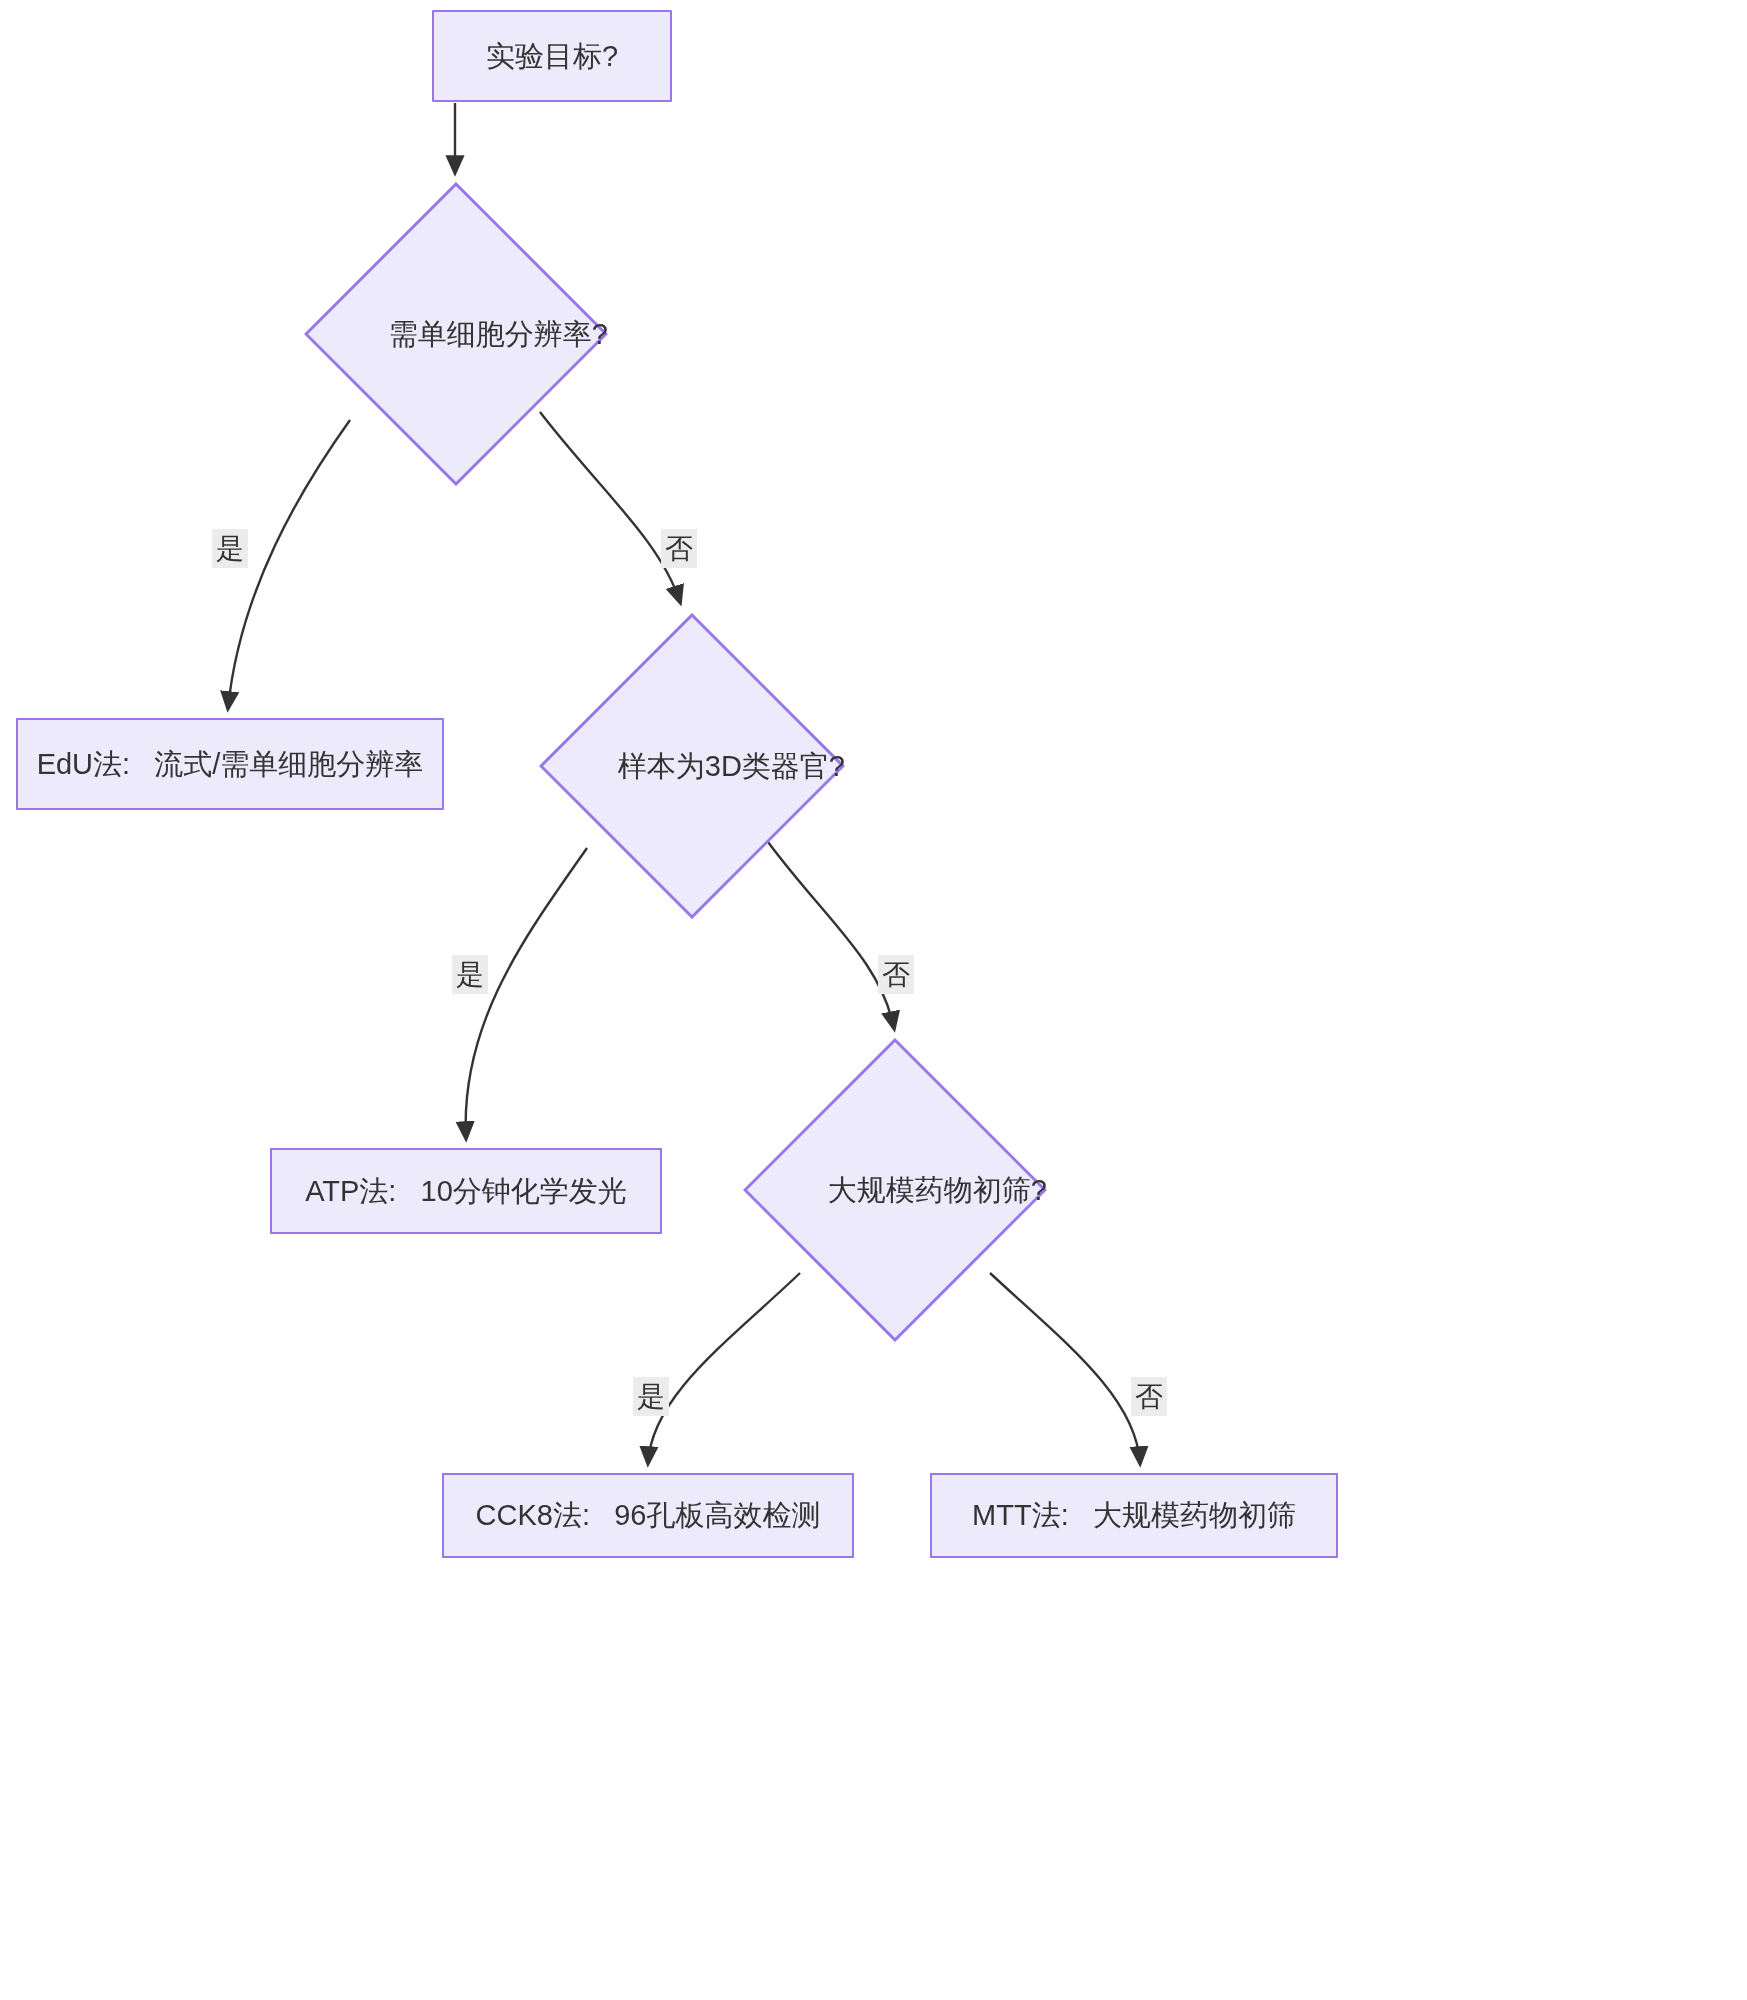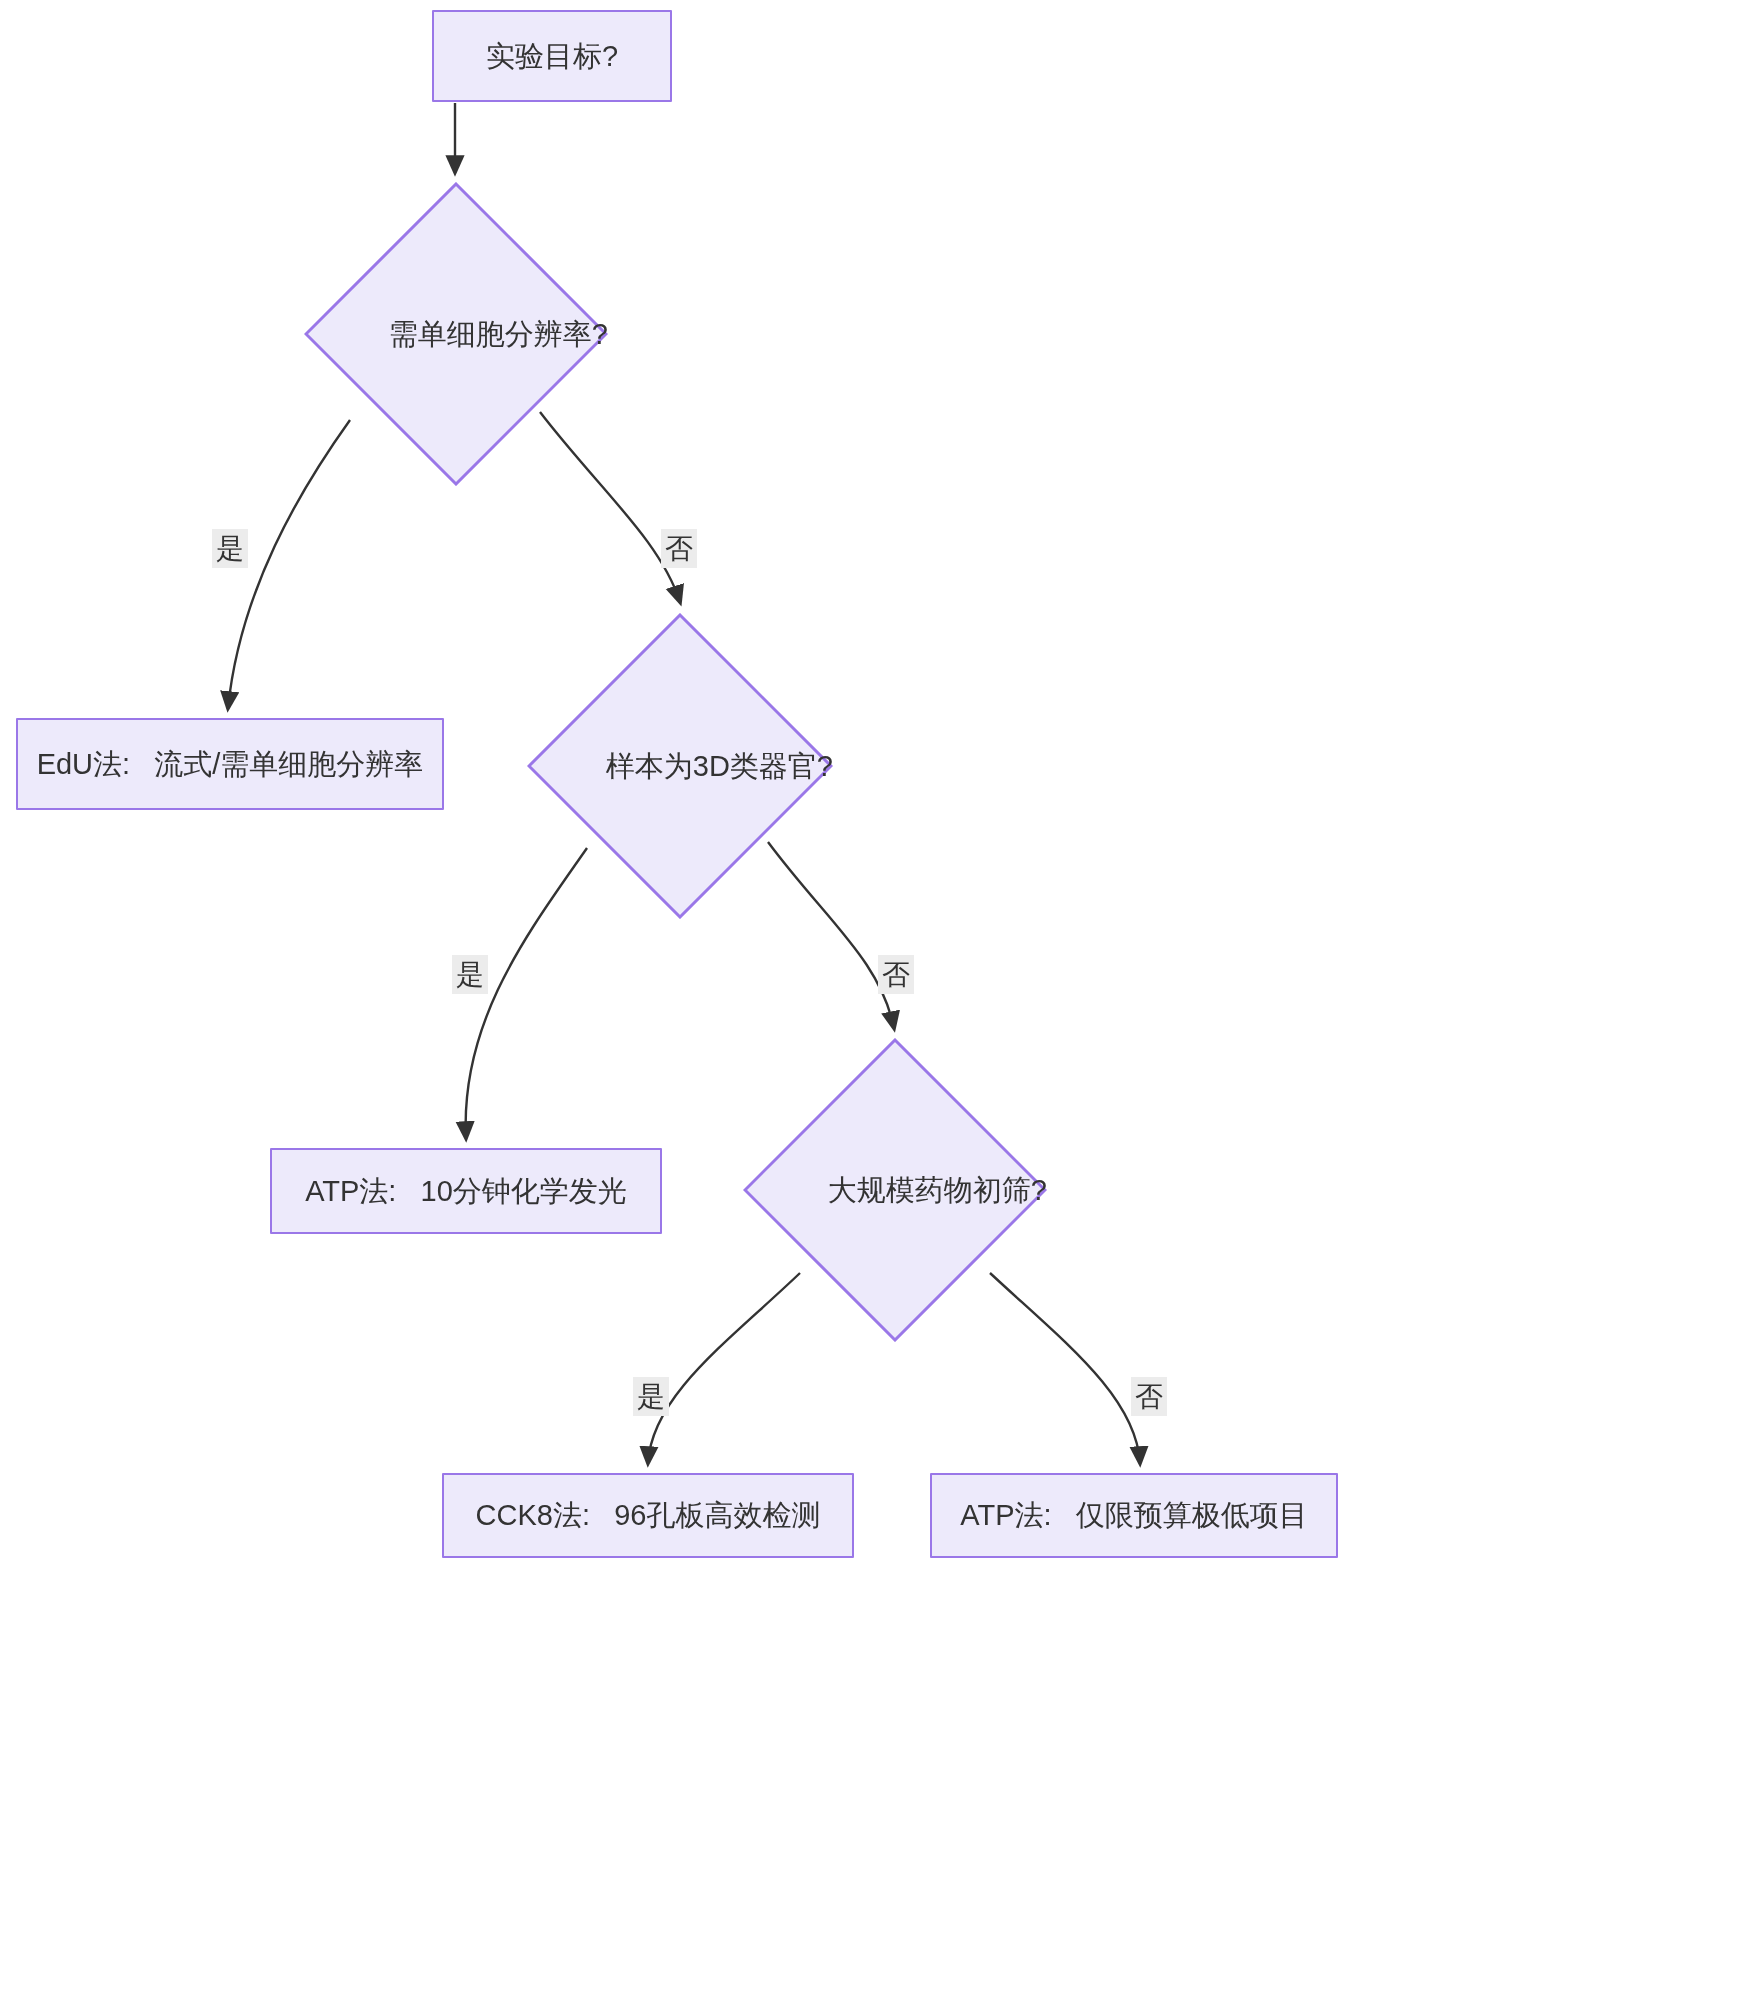--- a/index.html
+++ b/index.html
@@ -113,21 +113,21 @@
     <svg class="diamond-shape" viewBox="0 0 304 304" preserveAspectRatio="none">
       <polygon points="152,2 302,152 152,302 2,152" fill="#EDEAFB" stroke="#9A77E8" stroke-width="3"></polygon>
     </svg>
     <span class="node-label">需单细胞分辨率?</span>
   </div>
 
   <div class="node rect-node" style="left:16px; top:718px; width:428px; height:92px;">
     <span class="node-label">EdU法:   流式/需单细胞分辨率</span>
   </div>
 
-  <div class="node diamond-node" style="left:527px; top:613px; width:306px; height:306px;">
+  <div class="node diamond-node" style="left:539px; top:613px; width:306px; height:306px;">
     <svg class="diamond-shape" viewBox="0 0 306 306" preserveAspectRatio="none">
       <polygon points="153,2 304,153 153,304 2,153" fill="#EDEAFB" stroke="#9A77E8" stroke-width="3"></polygon>
     </svg>
     <span class="node-label">样本为3D类器官?</span>
   </div>
 
   <div class="node rect-node" style="left:270px; top:1148px; width:392px; height:86px;">
     <span class="node-label">ATP法:   10分钟化学发光</span>
   </div>
 
@@ -136,21 +136,21 @@
       <polygon points="152,2 302,152 152,302 2,152" fill="#EDEAFB" stroke="#9A77E8" stroke-width="3"></polygon>
     </svg>
     <span class="node-label">大规模药物初筛?</span>
   </div>
 
   <div class="node rect-node" style="left:442px; top:1473px; width:412px; height:85px;align-items:center;">
     <span class="node-label">CCK8法:   96孔板高效检测</span>
   </div>
 
   <div class="node rect-node" style="left:930px; top:1473px; width:408px; height:85px;">
-    <span class="node-label">ATP法:   仅限预算极低项目</span>
+    <span class="node-label">MTT法:   大规模药物初筛</span>
   </div>
 
   <span class="edge-label" style="left:212px; top:529px;">是</span>
 
   <span class="edge-label" style="left:661px; top:529px;">否</span>
 
   <span class="edge-label" style="left:452px; top:955px;">是</span>
 
   <span class="edge-label" style="left:878px; top:955px;">否</span>
 

